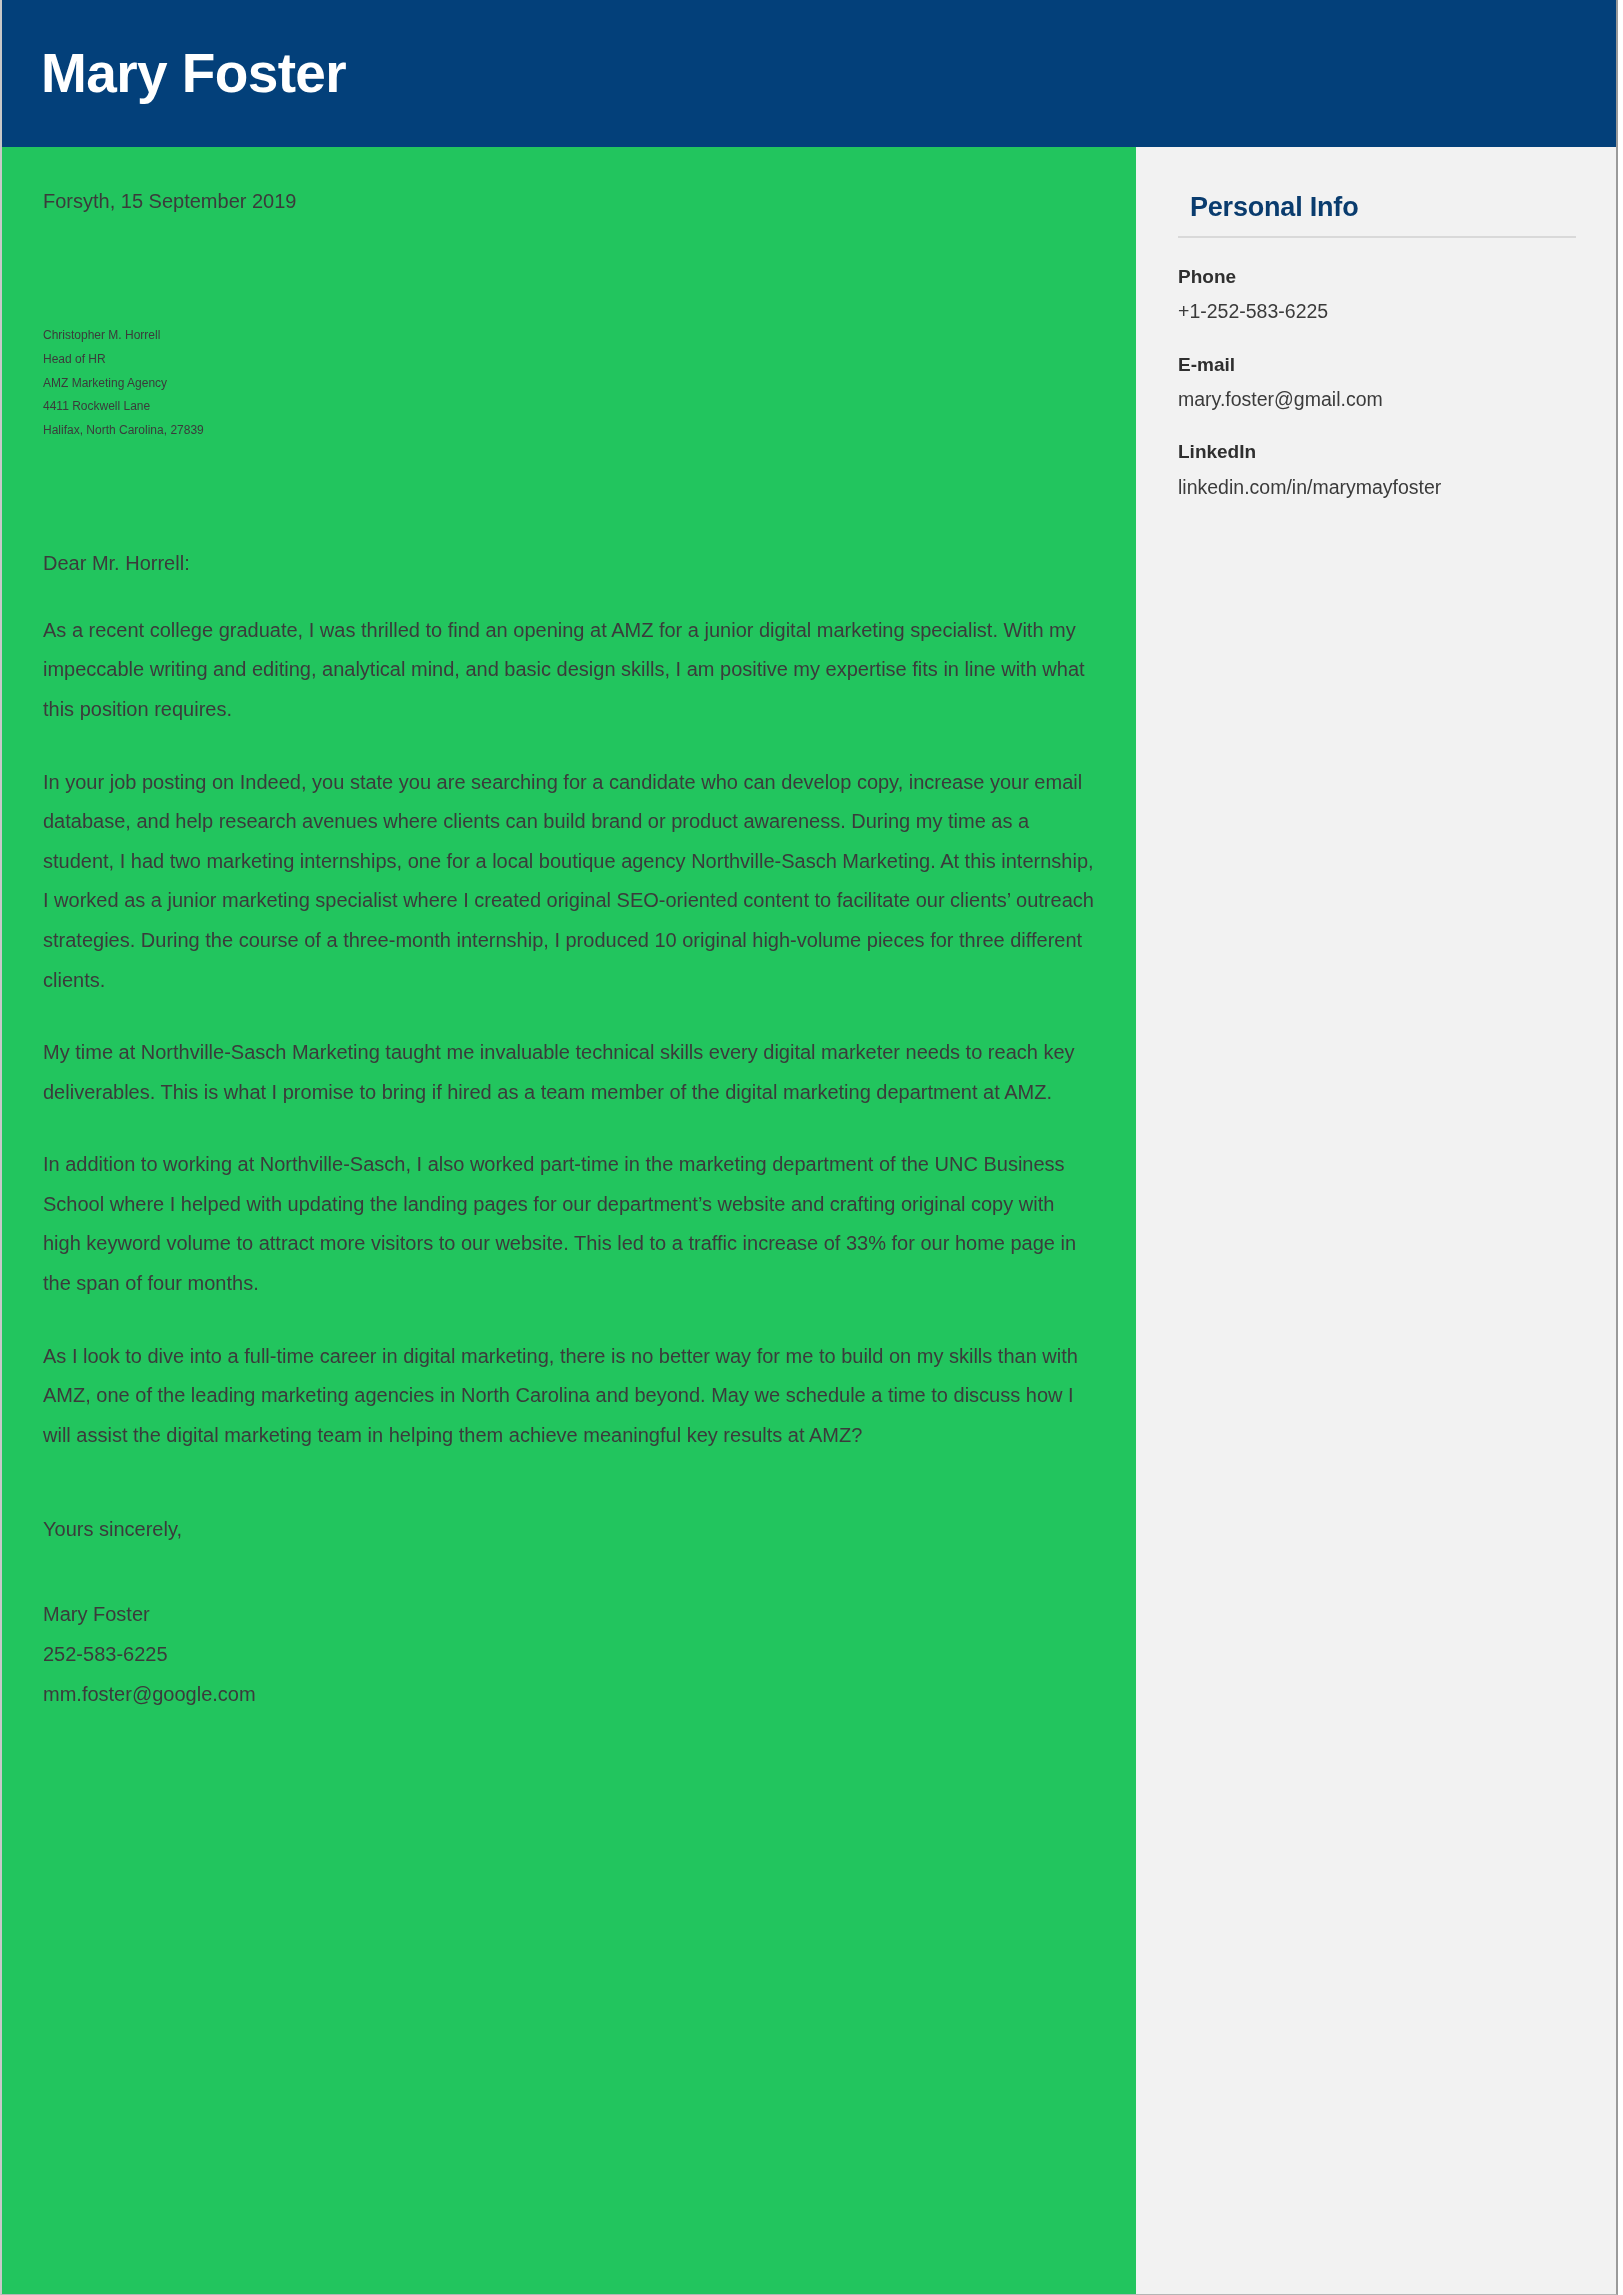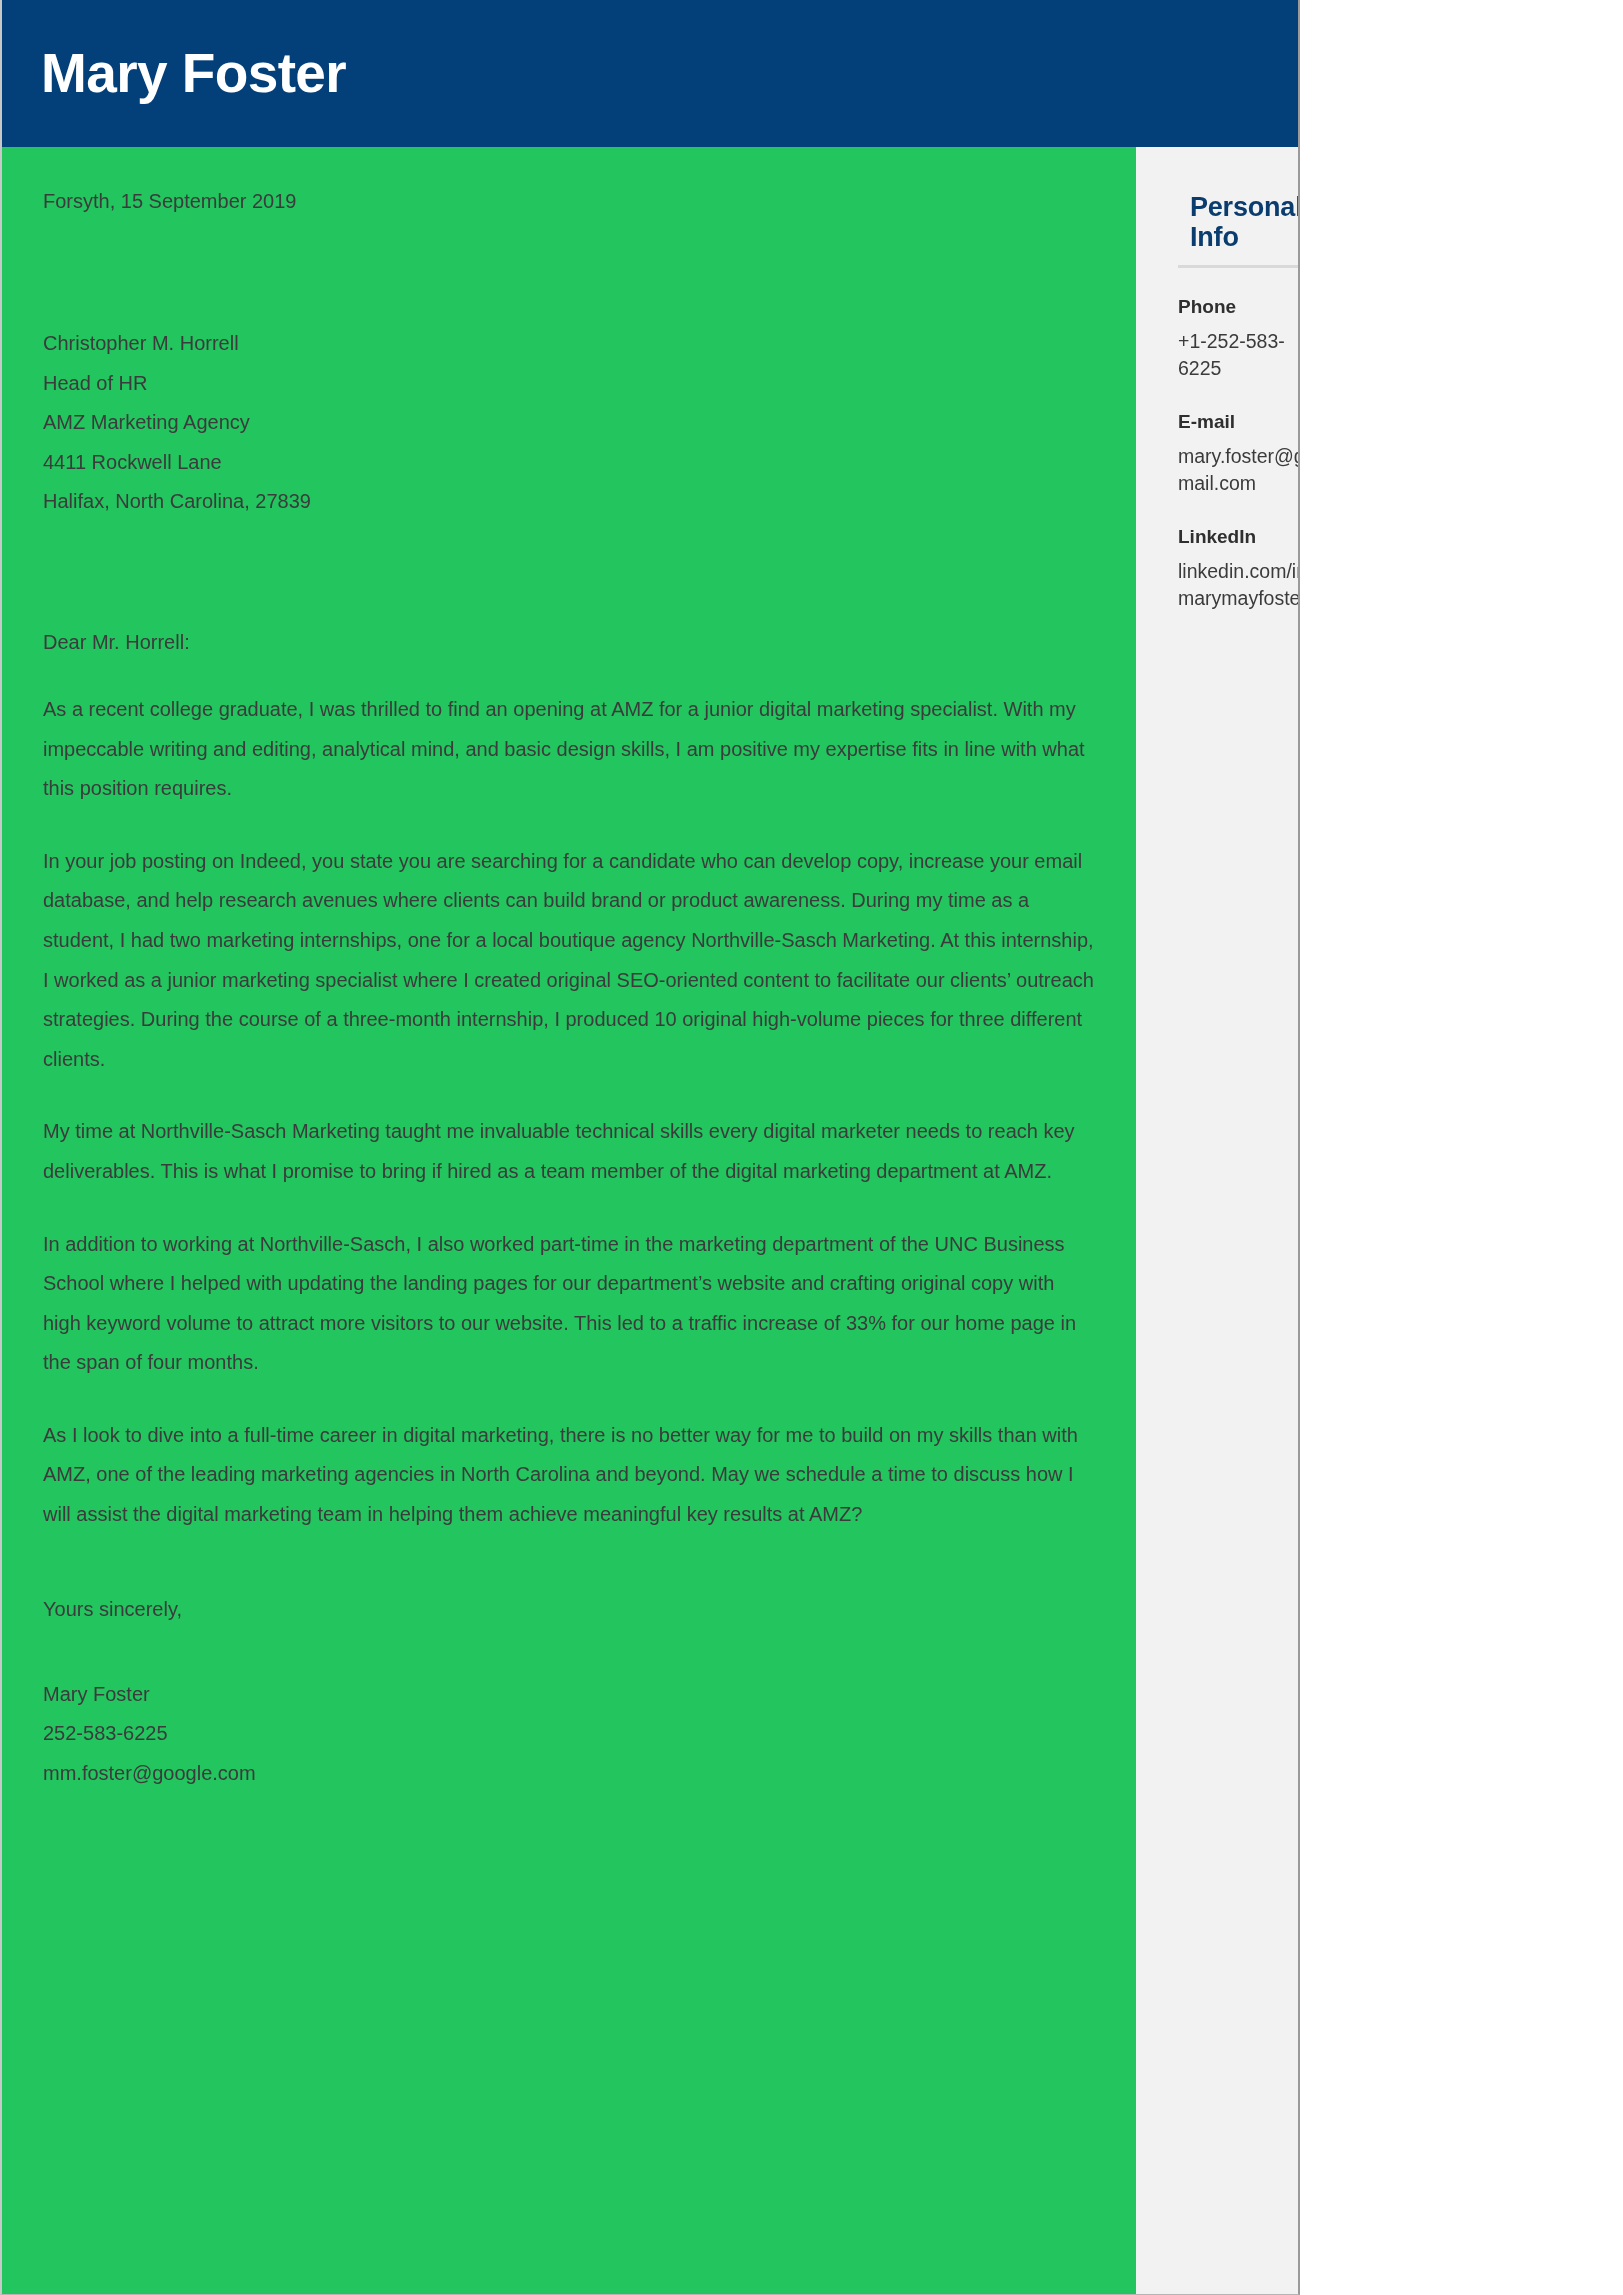--- a/index.html
+++ b/index.html
@@ -3,21 +3,21 @@
 <meta charset="utf-8">
 <style>
   html, body {
     margin: 0;
     padding: 0;
     background: #ffffff;
   }
 
   .page {
     position: relative;
-    width: 1300px;
+    width: 1618px;
     height: 2295px;
     background: #ffffff;
     box-sizing: border-box;
     border-left: 2.4px solid #c8c8c8;
     border-right: 2.4px solid #9a9a9a;
     border-bottom: 1.8px solid #b5b5b5;
     overflow: hidden;
     font-family: "Liberation Sans", sans-serif;
   }
 
@@ -76,21 +76,21 @@
     color: #3b3b3b;
     line-height: 1.5;
     margin: 0;
   }
 
   .recipient-block {
     margin-top: 108px;
   }
 
   .recipient-line {
-    font-size: 20px;
+    font-size: 12px;
     color: #3b3b3b;
     line-height: 1.98;
     margin: 0;
     white-space: nowrap;
   }
 
   .salutation {
     font-size: 20px;
     color: #3b3b3b;
     line-height: 1.5;

